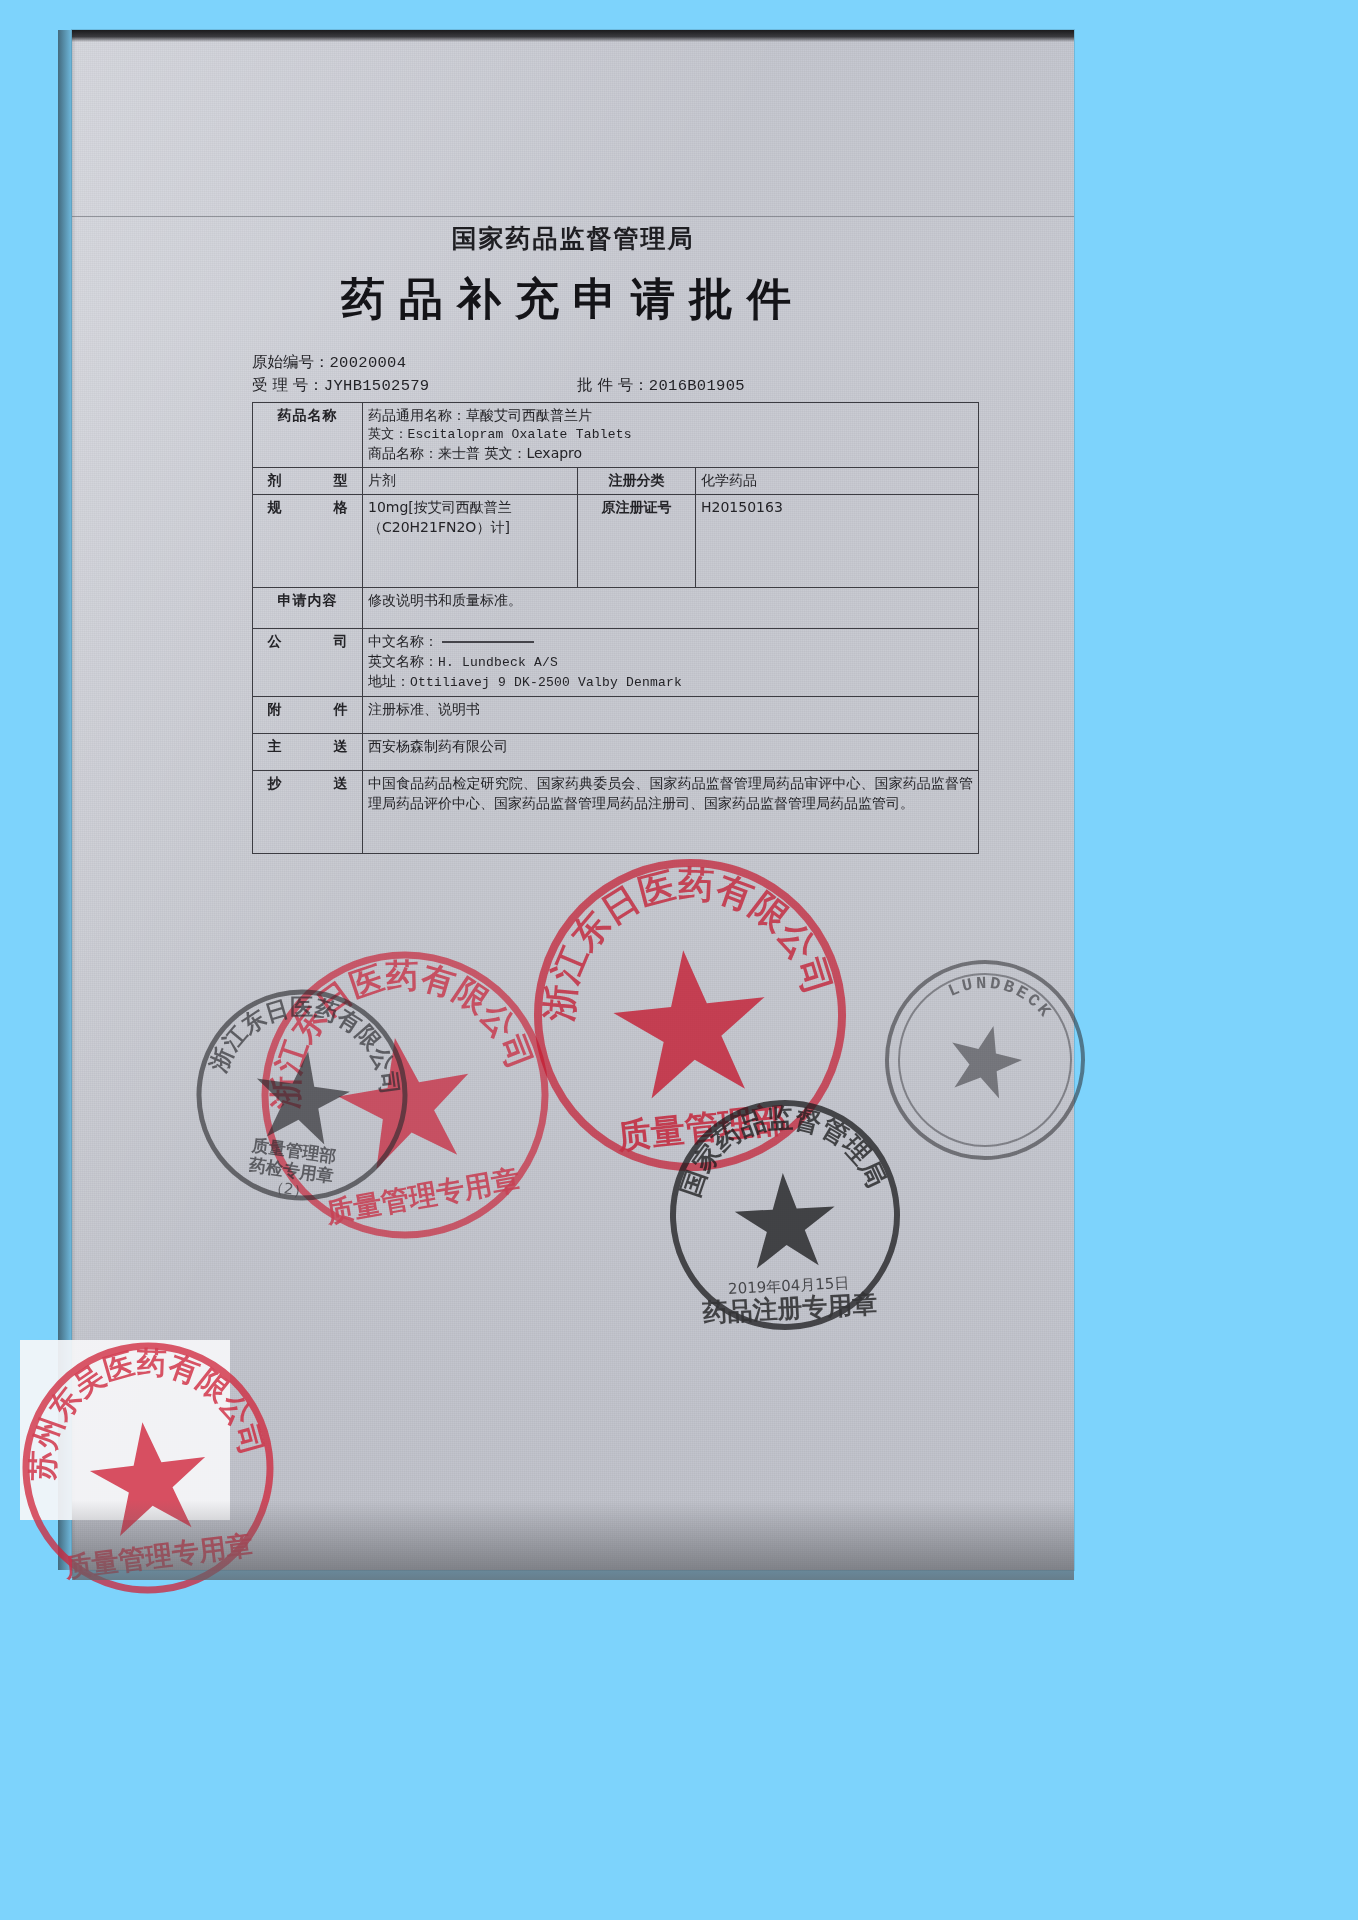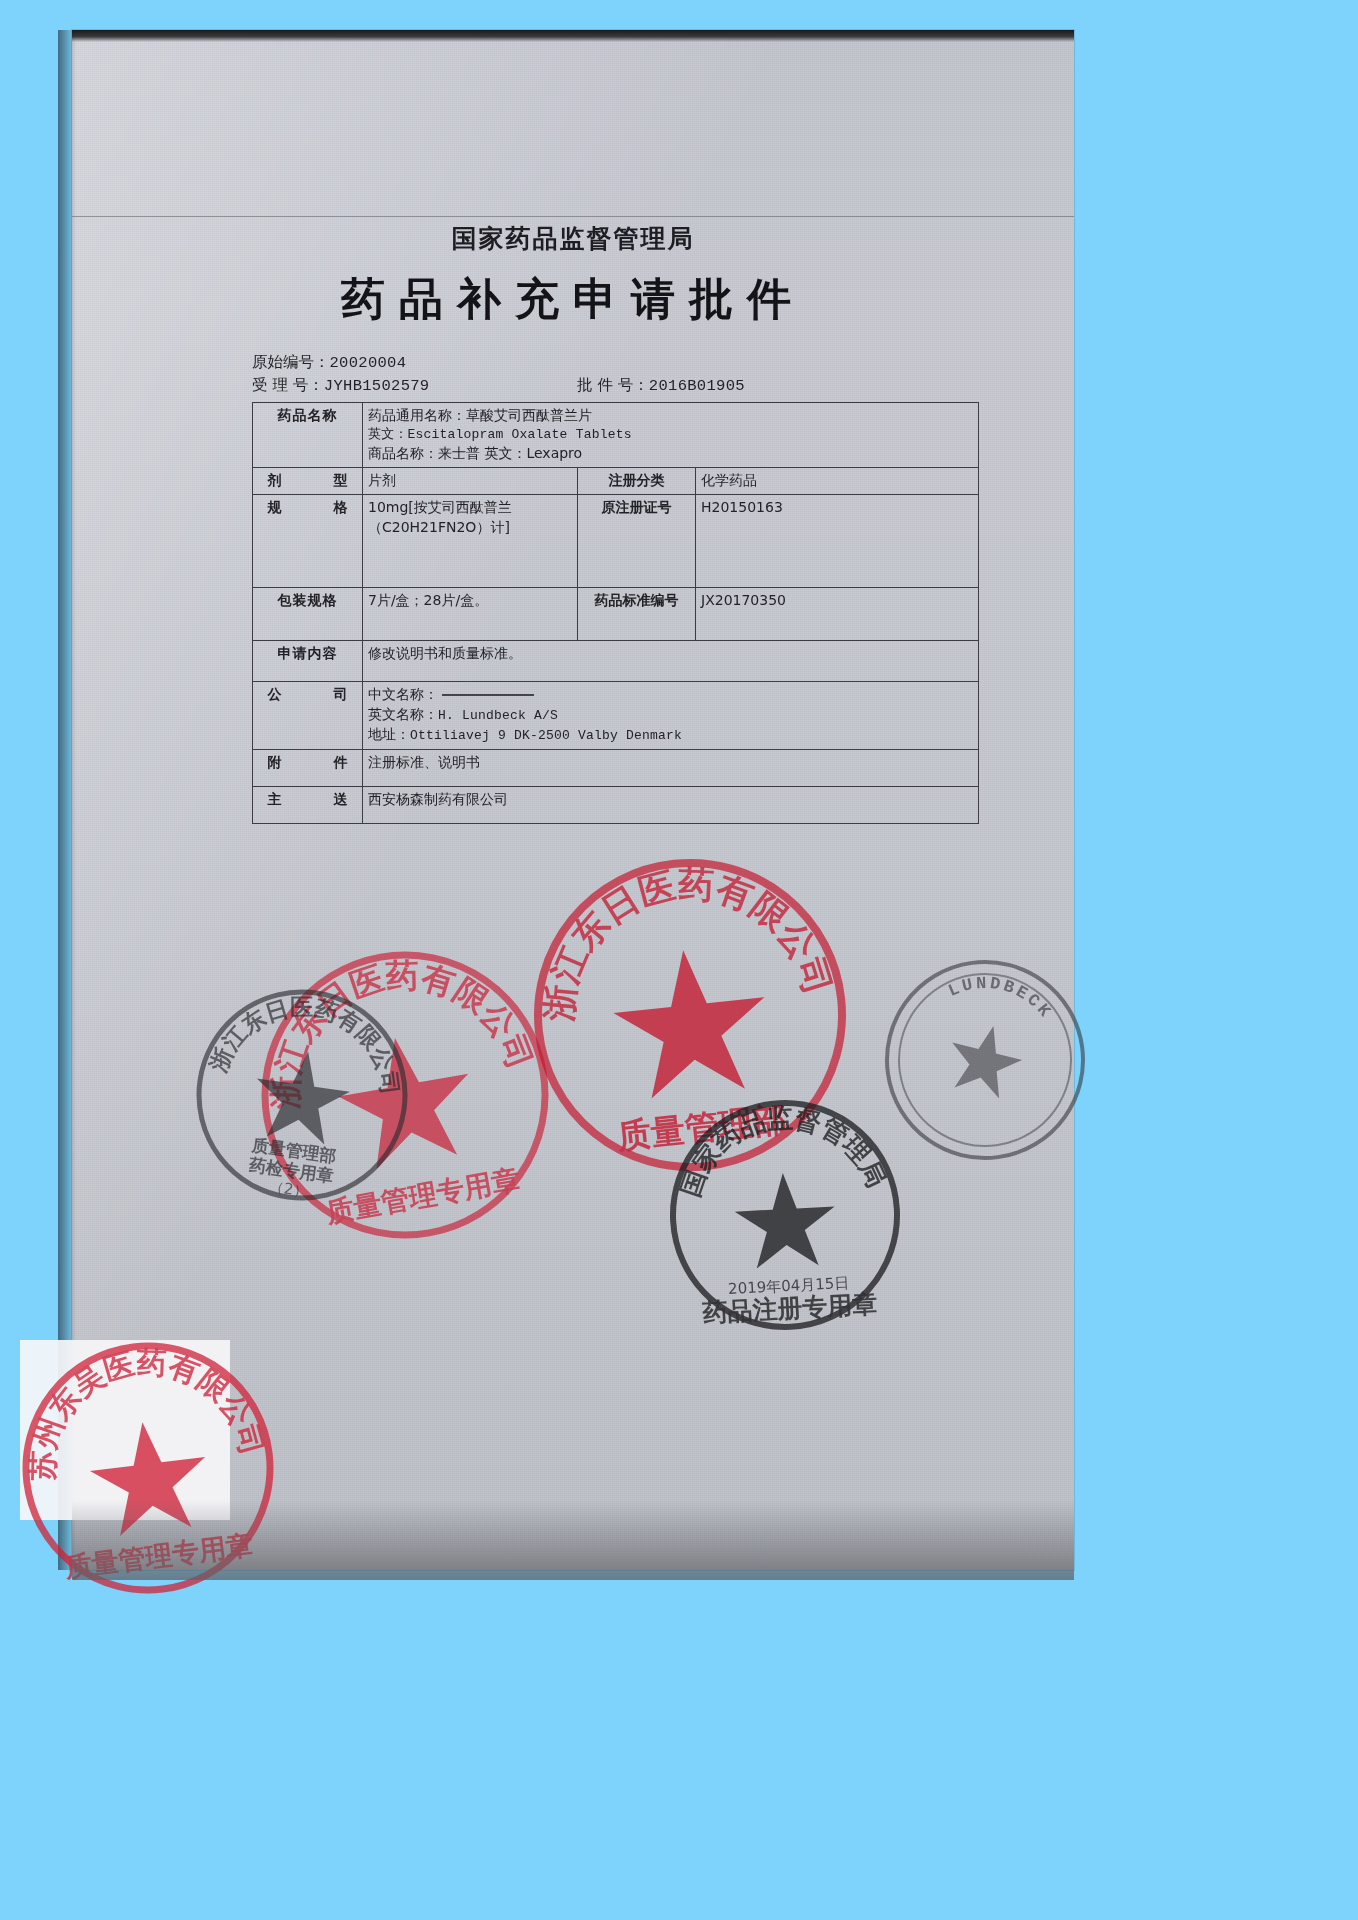--- a/index.html
+++ b/index.html
@@ -111,26 +111,20 @@
         <td class="val">化学药品</td>
       </tr>
 
       <tr>
         <td class="lbl sp">规　　格</td>
         <td class="val" style="height:86px">10mg[按艾司西酞普兰（C20H21FN2O）计]</td>
         <td class="mid">原注册证号</td>
         <td class="val" style="vertical-align:top">H20150163</td>
       </tr>
 
-      <tr>
-        <td class="lbl">包装规格</td>
-        <td class="val" style="height:46px">7片/盒；28片/盒。</td>
-        <td class="mid">药品标准编号</td>
-        <td class="val" style="vertical-align:top">JX20170350</td>
-      </tr>
 
       <tr>
         <td class="lbl">申请内容</td>
         <td class="val" colspan="3" style="height:34px">修改说明书和质量标准。</td>
       </tr>
 
 
       <tr>
         <td class="lbl sp">公　　司</td>
         <td class="val" colspan="3">
@@ -144,20 +138,24 @@
       <tr>
         <td class="lbl sp">附　　件</td>
         <td class="val" colspan="3" style="height:30px">注册标准、说明书</td>
       </tr>
 
       <tr>
         <td class="lbl sp">主　　送</td>
         <td class="val" colspan="3" style="height:30px">西安杨森制药有限公司</td>
       </tr>
 
+      <tr>
+        <td class="lbl sp">抄　　送</td>
+        <td class="para" colspan="3" style="height:76px">中国食品药品检定研究院、国家药典委员会、国家药品监督管理局药品审评中心、国家药品监督管理局药品评价中心、国家药品监督管理局药品注册司、国家药品监督管理局药品监管司。</td>
+      </tr>
 
     </tbody>
       </table>
 
   </div>
 
   <div class="seal" style="left:255px;top:945px;opacity:.80">
     <svg width="300" height="300" viewBox="0 0 300 300" class="rot" style="transform:rotate(-10deg)">
       <circle cx="150" cy="150" r="140" fill="none" stroke="#c8243a" stroke-width="7" opacity=".85"></circle>
       <path id="r1" d="M150,150 m-108,0 a108,108 0 1,1 216,0" fill="none"></path>

